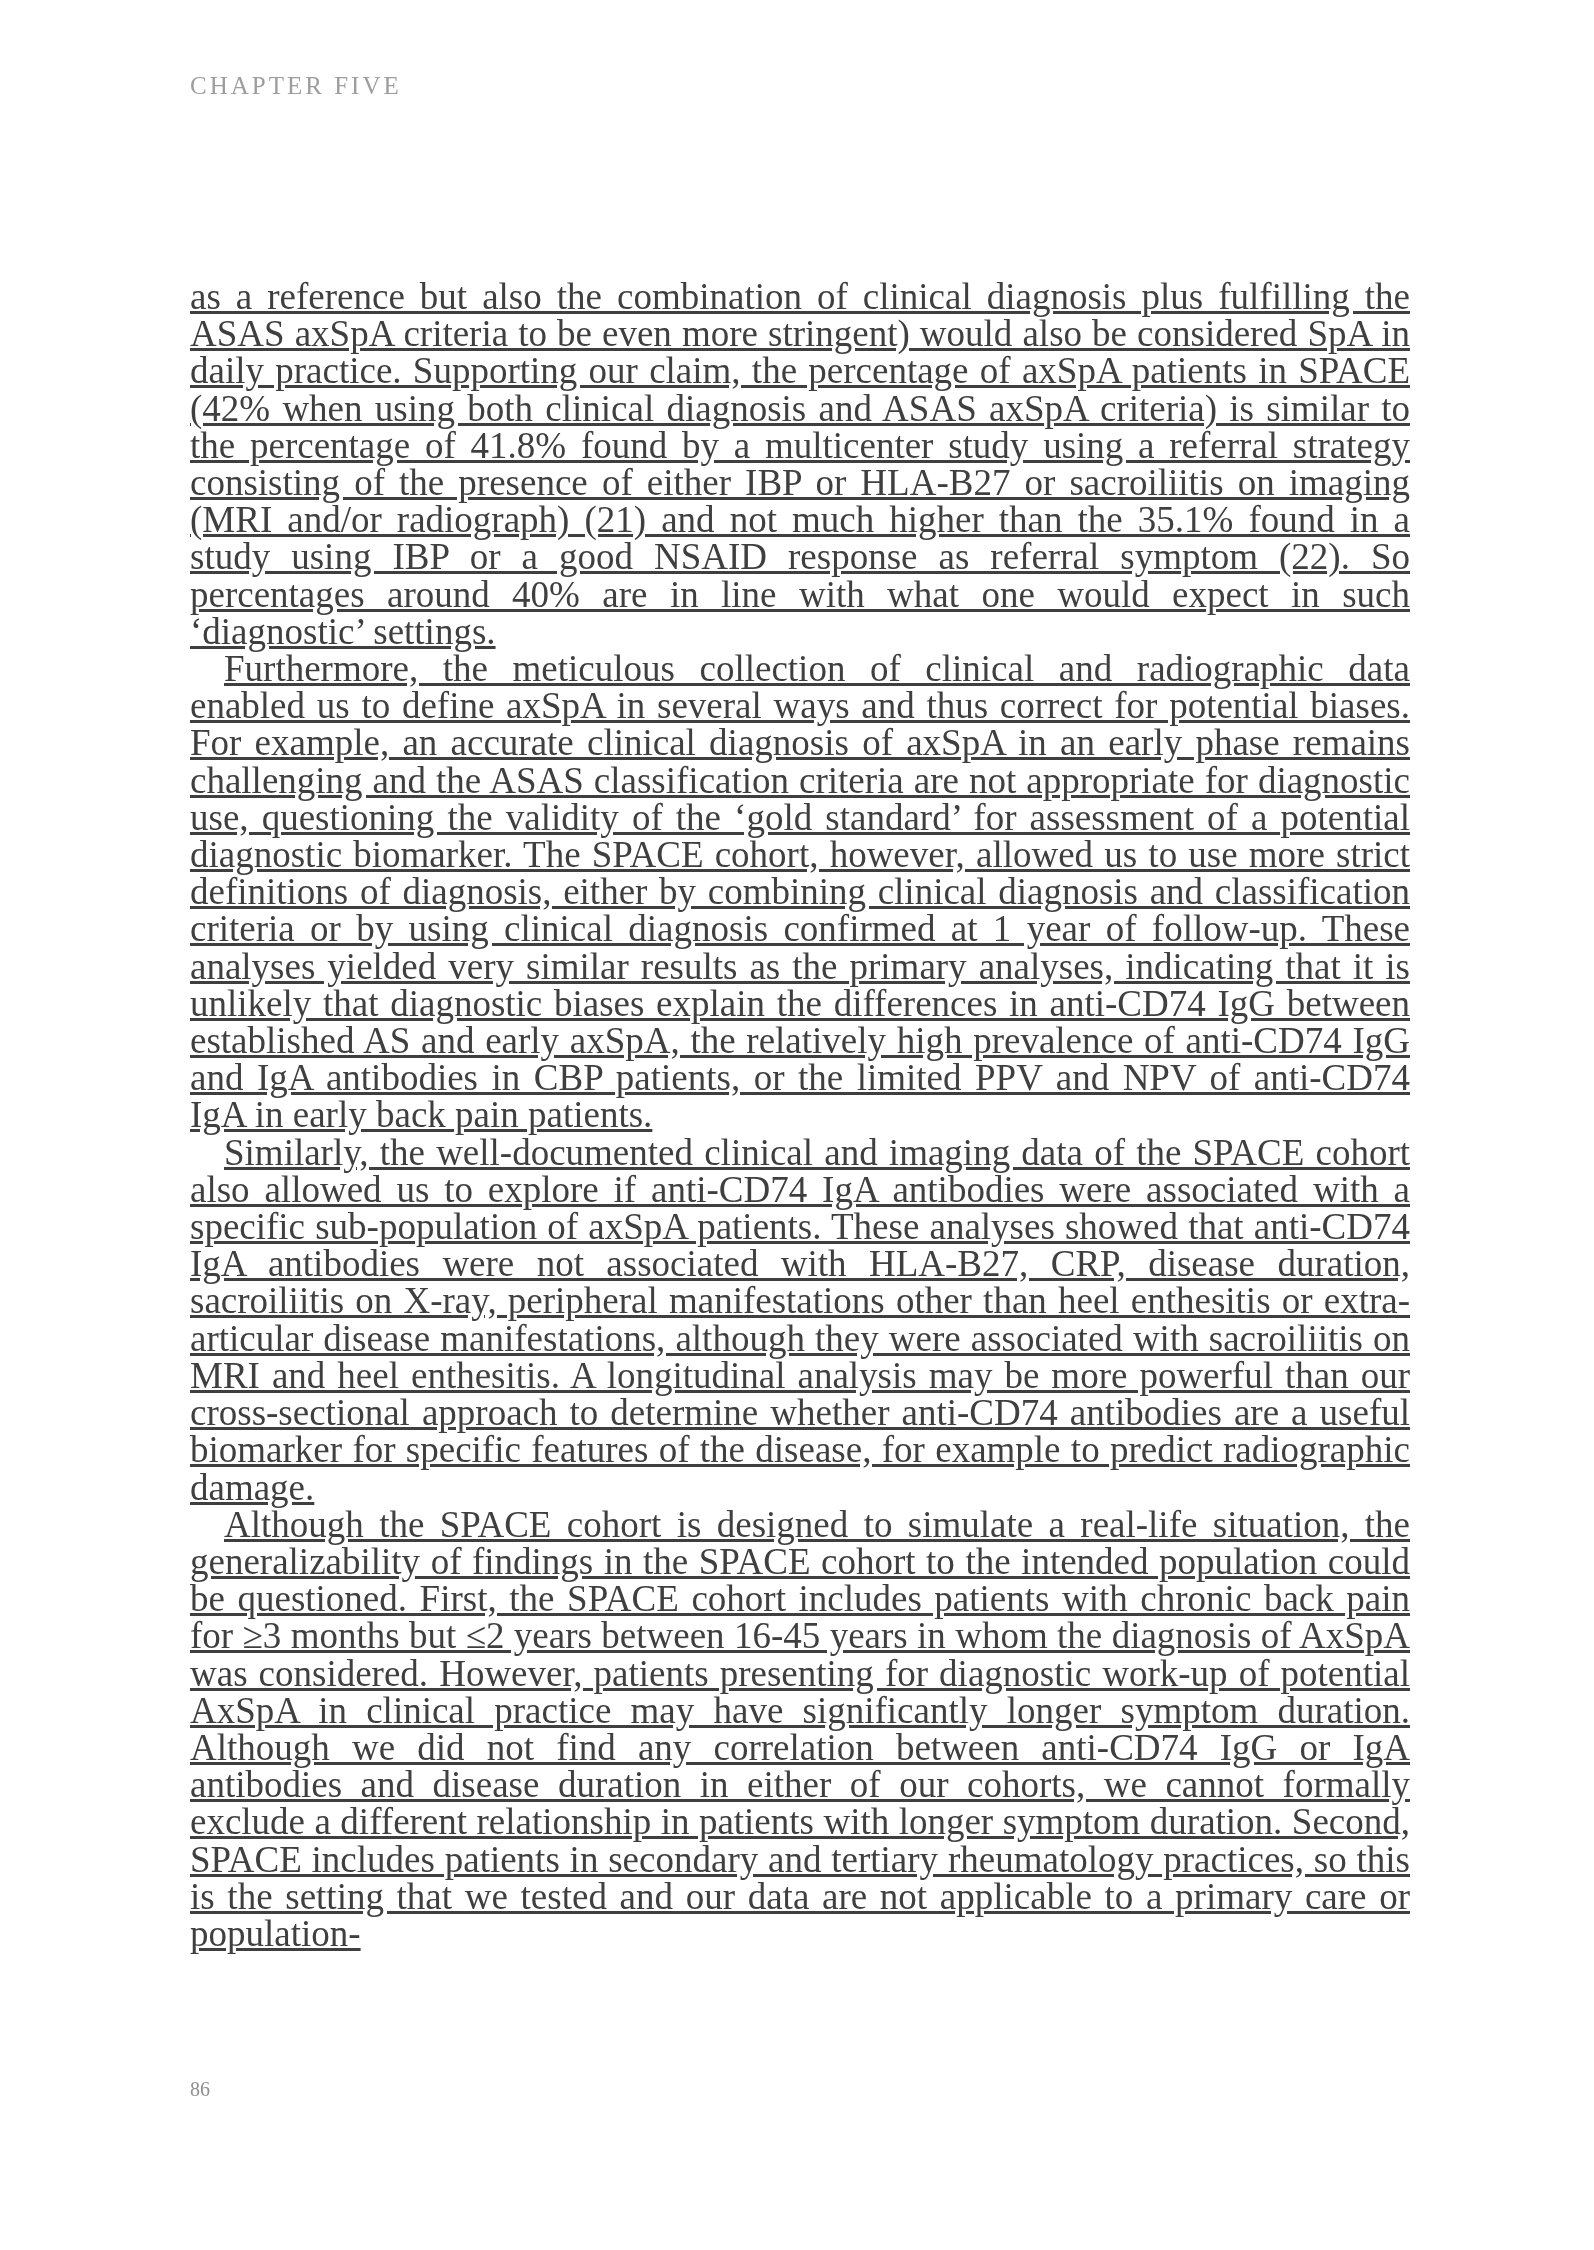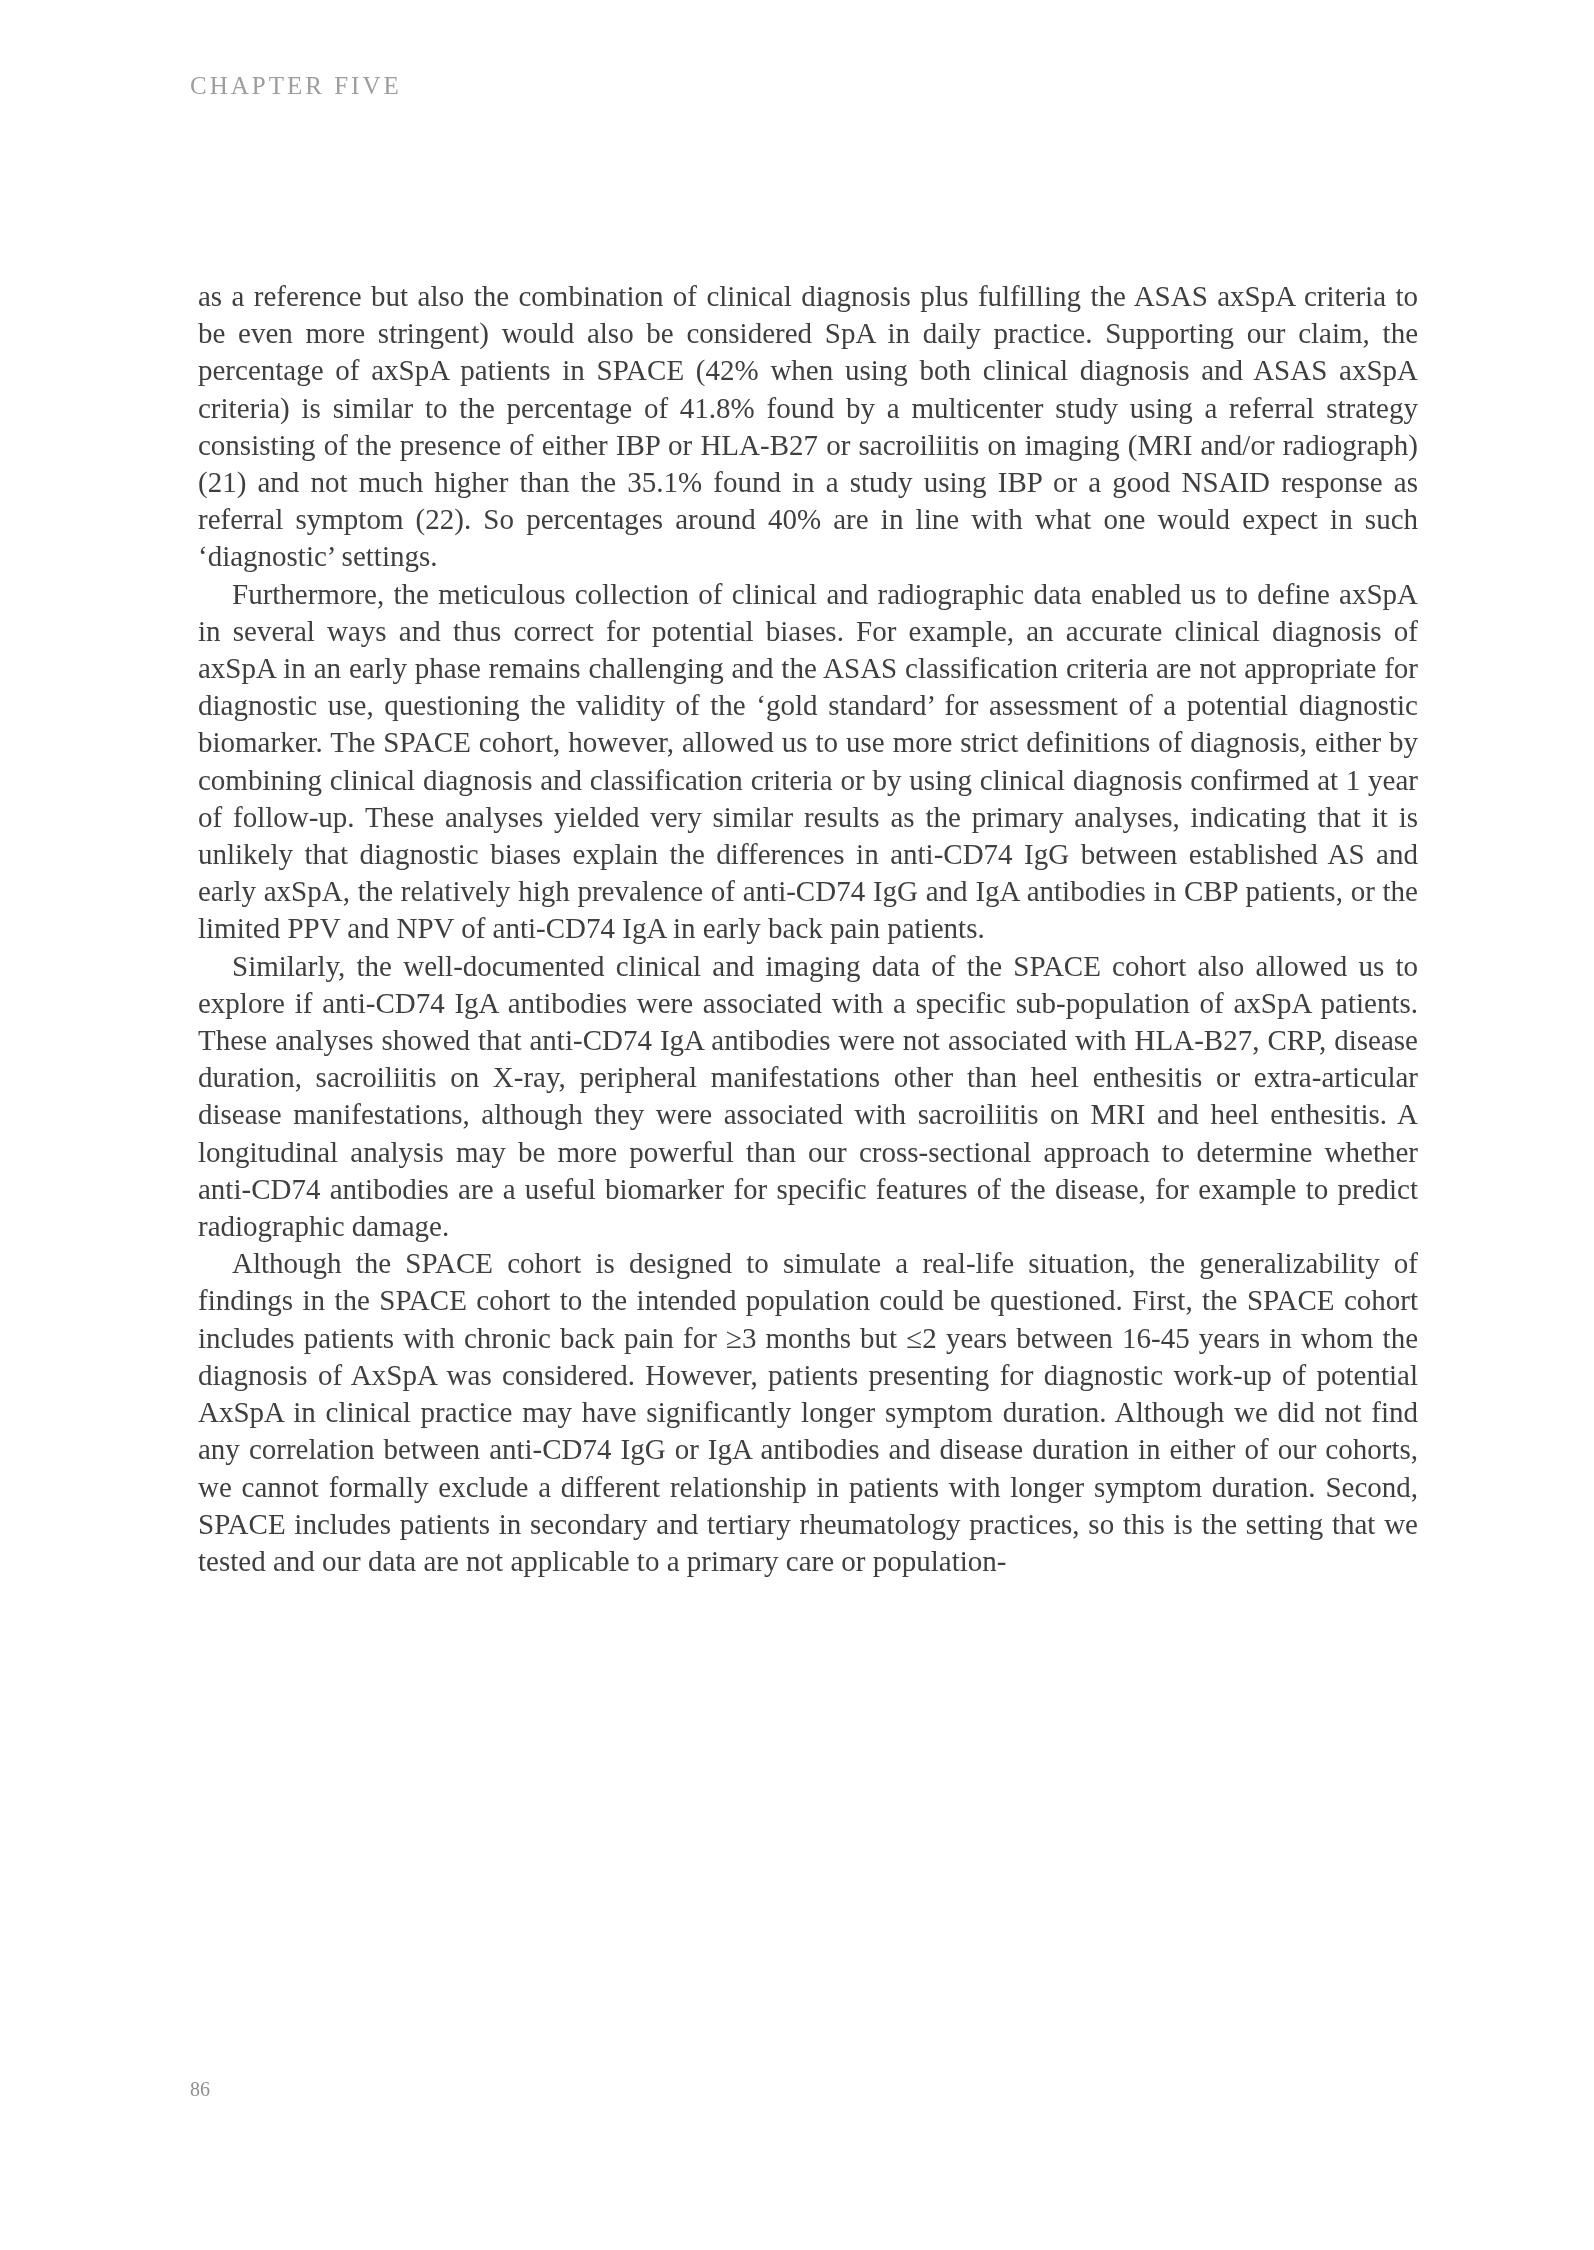--- a/index.html
+++ b/index.html
@@ -20,27 +20,28 @@
       position: absolute;
       left: 190px;
       top: 72px;
       font-size: 25px;
       letter-spacing: 3px;
       color: var(--header-color, #9d9d9d);
       font-family: "Liberation Serif", serif;
     }
     .body-text {
       position: absolute;
-      left: 198px;
+      left: 190px;
       top: 278px;
       width: 1220px;
       color: var(--text-color, #3f3f3f);
-      font-size: 29px;
+      font-size: 37px;
       line-height: 37.2px;
       text-align: justify;
+      text-decoration: underline;
     }
     .body-text p {
       margin: 0;
       padding: 0;
     }
     .body-text p.indent {
       text-indent: 34px;
     }
     .page-number {
       position: absolute;

